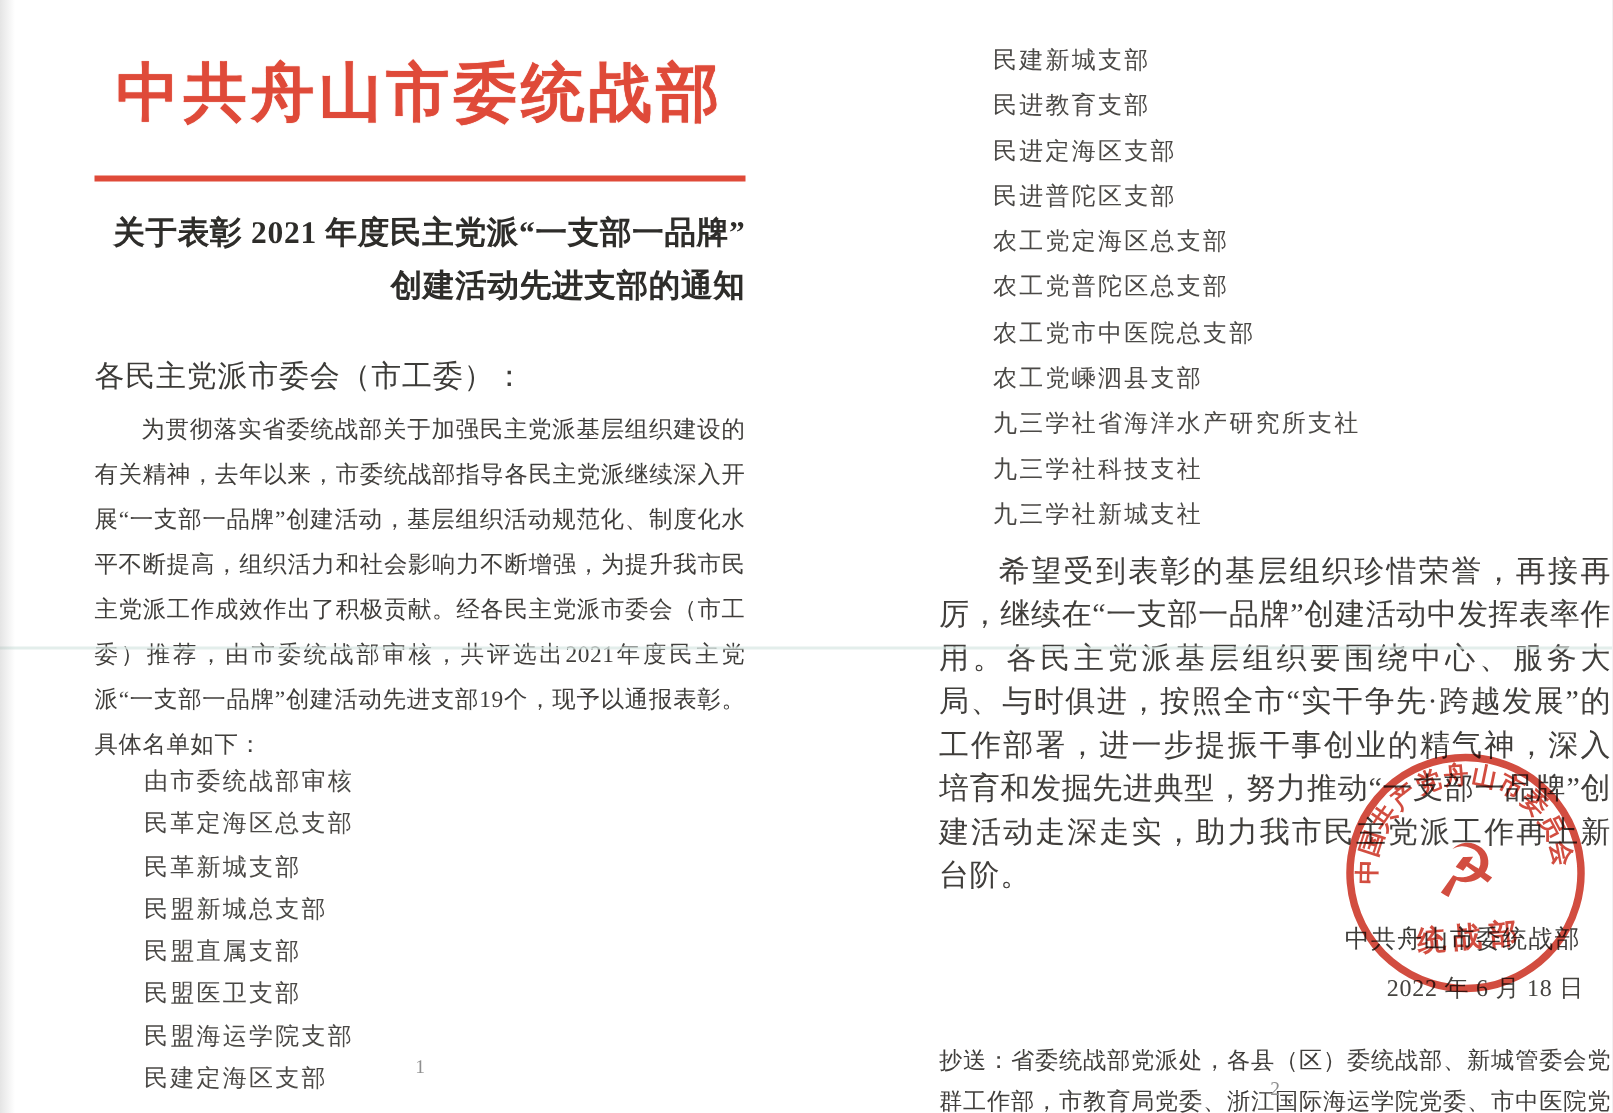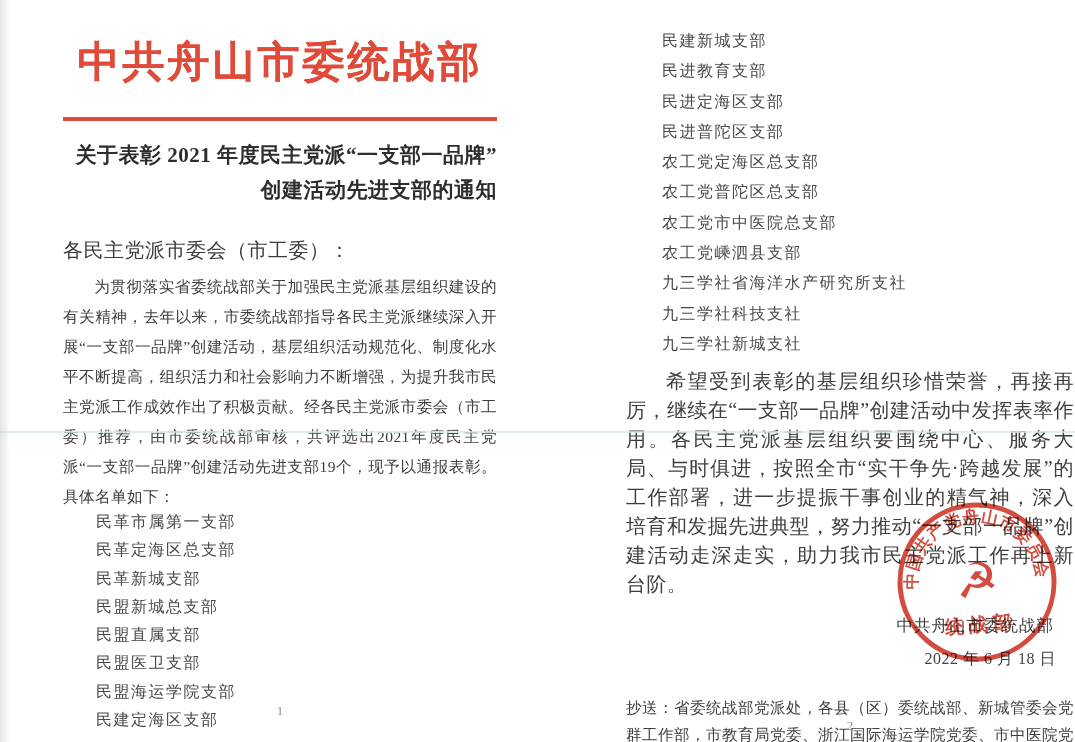--- a/index.html
+++ b/index.html
@@ -73,21 +73,21 @@
   <div class="page page-left">
     <div class="letterhead">中共舟山市委统战部</div>
     <div class="redline"></div>
     <div class="doc-title">
       <div>关于表彰 2021 年度民主党派“一支部一品牌”</div>
       <div>创建活动先进支部的通知</div>
     </div>
     <div class="salutation">各民主党派市委会（市工委）：</div>
     <p class="body-par">为贯彻落实省委统战部关于加强民主党派基层组织建设的有关精神，去年以来，市委统战部指导各民主党派继续深入开展“一支部一品牌”创建活动，基层组织活动规范化、制度化水平不断提高，组织活力和社会影响力不断增强，为提升我市民主党派工作成效作出了积极贡献。经各民主党派市委会（市工委）推荐，由市委统战部审核，共评选出2021年度民主党派“一支部一品牌”创建活动先进支部19个，现予以通报表彰。具体名单如下：</p>
     <div class="awardee-list">
-      <div class="awardee-item">民革市属第一支部</div>
+      <div class="awardee-item">由市委统战部审核</div>
       <div class="awardee-item">民革定海区总支部</div>
       <div class="awardee-item">民革新城支部</div>
       <div class="awardee-item">民盟新城总支部</div>
       <div class="awardee-item">民盟直属支部</div>
       <div class="awardee-item">民盟医卫支部</div>
       <div class="awardee-item">民盟海运学院支部</div>
       <div class="awardee-item">民建定海区支部</div>
     </div>
     <div class="pageno pageno-1">1</div>
   </div>

